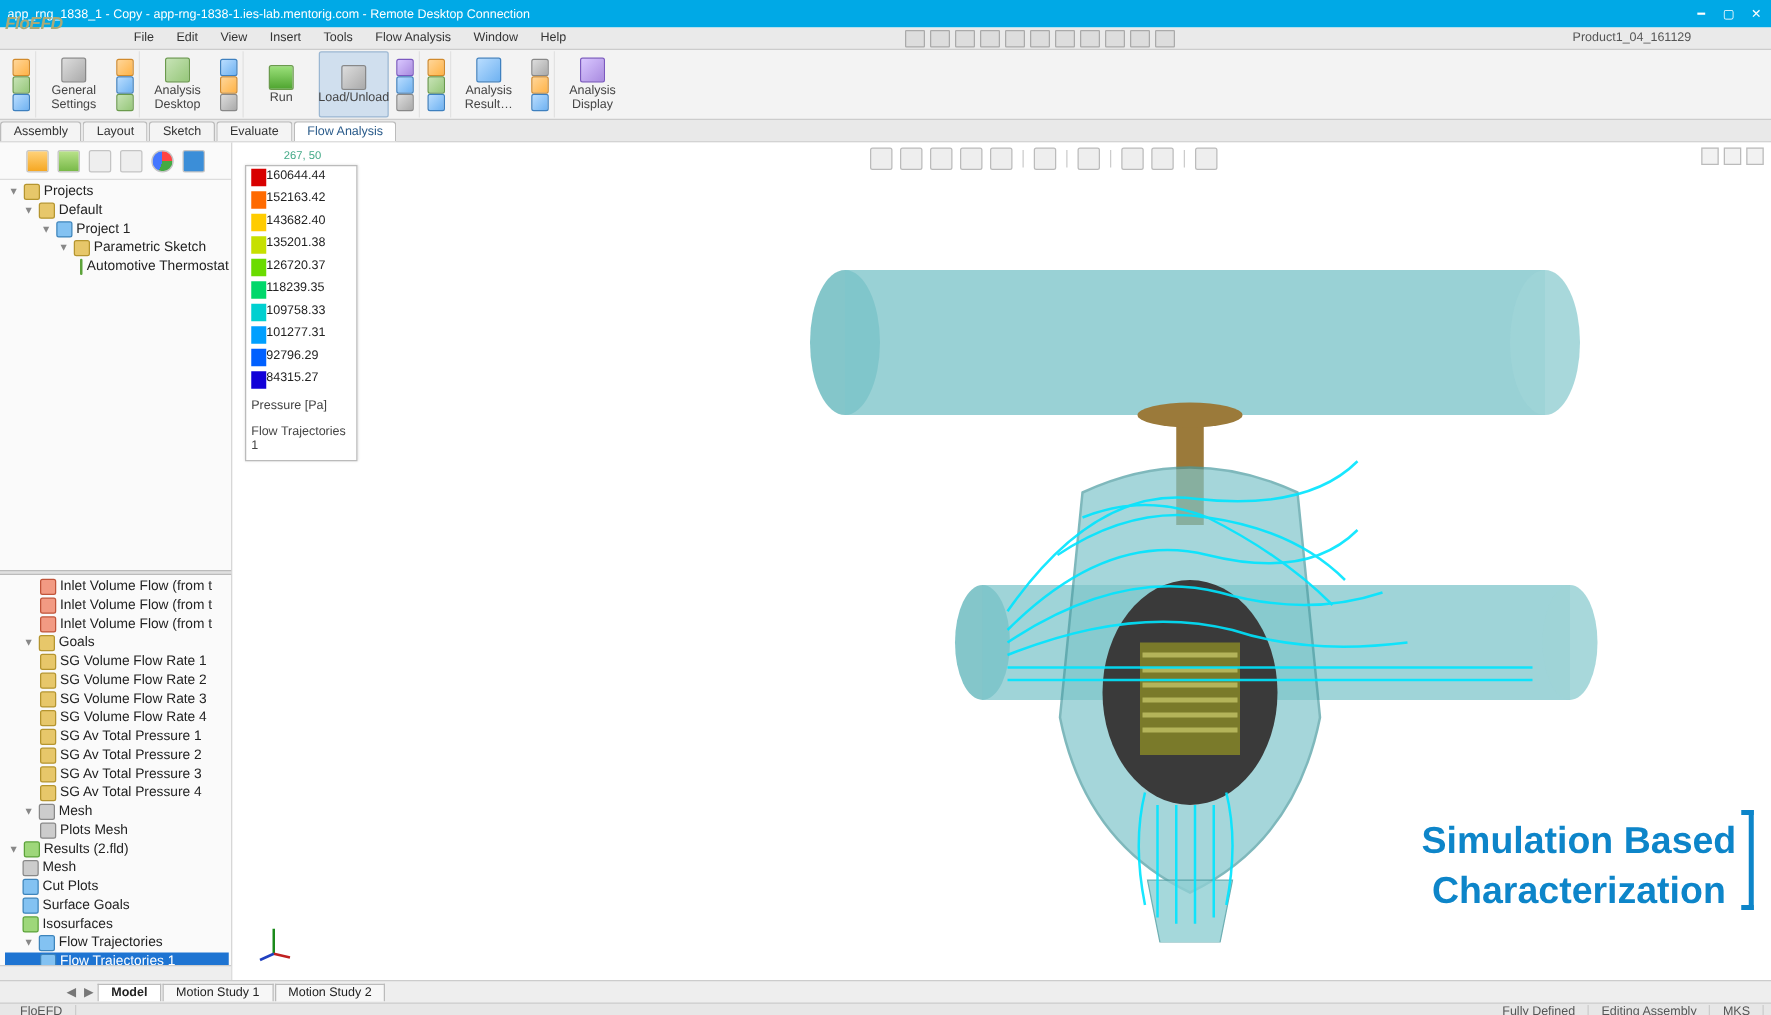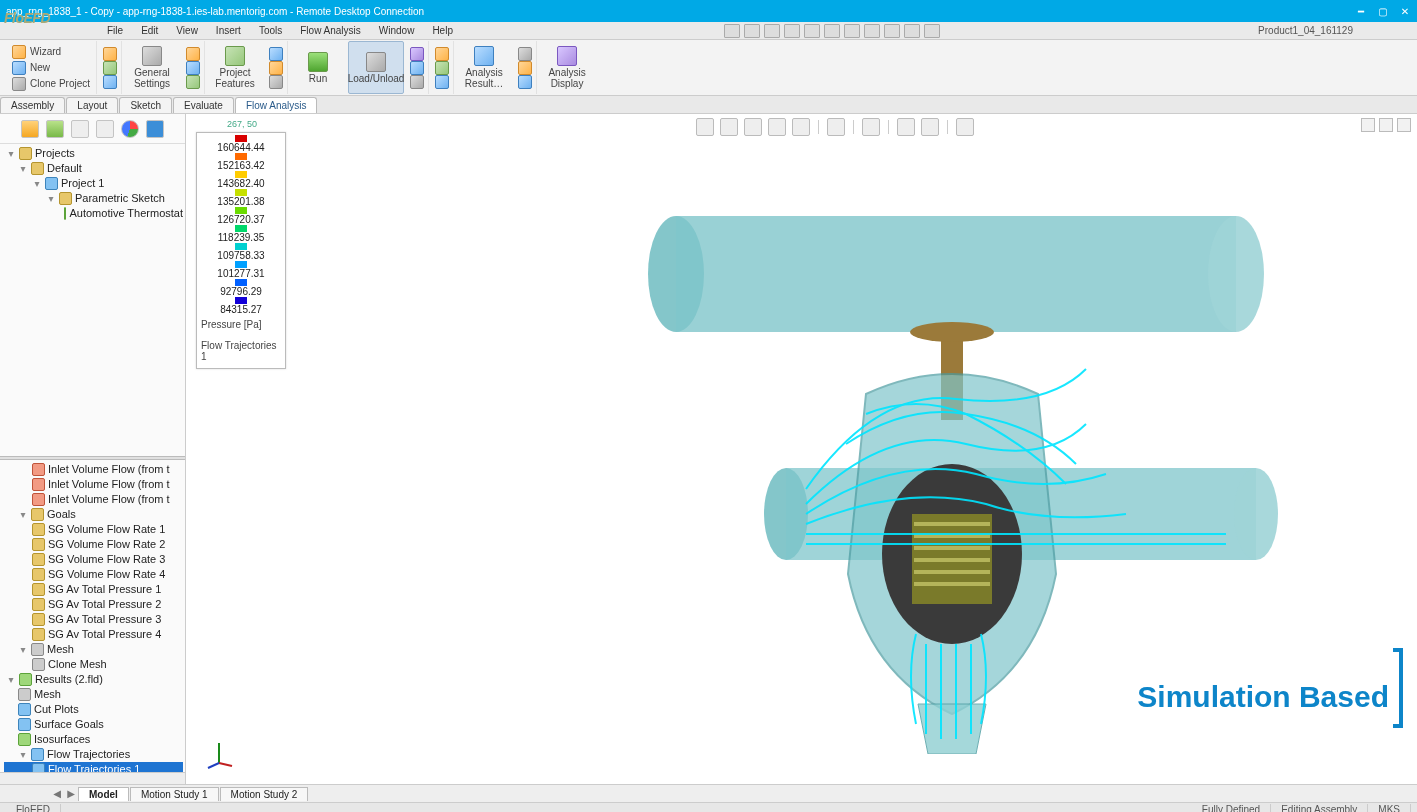--- a/index.html
+++ b/index.html
@@ -62,28 +62,28 @@
 
 
 .canvas { flex: 1; position: relative; background: #fff; overflow: hidden; }
 .toolrow-canvas { position: absolute; top: 4px; right: 40px; display:flex; gap:6px; }
 .toolrow-canvas .cbtn { width:18px; height:18px; background:#eee; border:1px solid #bbb; border-radius:2px;}
 .toolrow-canvas .sep { width:1px; background:#ccc; margin:2px 2px;}
 .cornerctrls { position:absolute; top:4px; right:6px; display:flex; gap:4px;}
 .cornerctrls div{ width:14px; height:14px; border:1px solid #bbb; background:#f2f2f2;}
 
 .legend { position: absolute; top: 18px; left: 10px; width: 90px; background:#fff; border:1px solid #bbb; padding:2px 4px 6px 4px; font-size:10px; box-shadow: 0 0 2px rgba(0,0,0,.15);}
-.legend .row { display:flex; align-items:center; gap:0; height:18px;flex-direction:column;}
+.legend .row { display:flex; gap:0; height:18px;}
 .legend .sw { width:12px; height:14px;}
 .legend .cap { margin-top:4px; color:#444; font-size:10px;}
 .legend .coord { position:absolute; top:-14px; left:30px; color:#4a8; font-size:9px;}
 
 
 .model { position:absolute; top:40px; left:220px; width:900px; height:600px; }
-.overlay-text { position:absolute; right:28px; bottom:67px; text-align:center; }
+.overlay-text { position:absolute; right:28px; bottom:51px; text-align:center; }
 .overlay-text .ln { font-size:30px; font-weight:600; color:#0d85c9; line-height:40px; }
 .overlay-bracket { position:absolute; right:14px; bottom:56px; width:10px; height:80px; border-right:4px solid #0d85c9; border-top:4px solid #0d85c9; border-bottom:4px solid #0d85c9; }
 
 .axis-triad { position:absolute; left:18px; bottom:16px; width:30px; height:30px;}
 .axis-triad svg{overflow:visible;}
 
 
 .bottomtabs { height: 18px; background:#eee; border-top:1px solid #ccc; display:flex; align-items:center; padding-left:50px; font-size:10px; gap:0;}
 .bottomtabs .vtab { padding:1px 10px; border:1px solid #bbb; border-bottom:none; background:#f7f7f7; margin-right:1px;}
 .bottomtabs .vtab.active{background:#fff; font-weight:700;}
@@ -130,50 +130,36 @@
     <div class="qbtn"></div>
     <div class="qbtn"></div>
     <div class="qbtn"></div>
     <div class="qbtn"></div>
   </div>
   <span class="doclabel">Product1_04_161129</span>
 </div>
 
 <div class="ribbon">
   <div class="cmdcol">
-    <div class="cmd-sm">
-        <span class="iconbox sm orange"></span>
-        <span>Wizard</span>
-      </div>
-    <div class="cmd-sm">
-        <span class="iconbox sm blue"></span>
-        <span>New</span>
-      </div>
-    <div class="cmd-sm">
-        <span class="iconbox sm grey"></span>
-        <span>Clone Project</span>
-      </div>
-  </div>
-  <div class="cmdcol">
     <div class="iconbox sm orange"></div>
     <div class="iconbox sm green"></div>
     <div class="iconbox sm blue"></div>
   </div>
   <div class="cmd-big">
       <span class="iconbox grey"></span>
       <span>General Settings</span>
     </div>
   <div class="cmdcol">
     <div class="iconbox sm orange"></div>
     <div class="iconbox sm blue"></div>
     <div class="iconbox sm green"></div>
   </div>
   <div class="cmd-big">
       <span class="iconbox"></span>
-      <span>Project Features</span>
+      <span>Analysis Desktop</span>
     </div>
   <div class="cmdcol">
     <div class="iconbox sm blue"></div>
     <div class="iconbox sm orange"></div>
     <div class="iconbox sm grey"></div>
   </div>
   <div class="cmd-big">
       <span class="iconbox" style="background:linear-gradient(#9be07a,#4fa530);"></span>
       <span>Run</span>
     </div>
@@ -303,21 +289,21 @@
           <span class="icn"></span>
           <span>SG Av Total Pressure 4</span>
         </div>
       <div class="node ind1">
           <span class="exp">▾</span>
           <span class="icn grey"></span>
           <span>Mesh</span>
         </div>
       <div class="node ind2">
           <span class="icn grey"></span>
-          <span>Clone Mesh</span>
+          <span>Plots Mesh</span>
         </div>
       <div class="node">
           <span class="exp">▾</span>
           <span class="icn green"></span>
           <span>Results (2.fld)</span>
         </div>
       <div class="node ind1">
           <span class="icn grey"></span>
           <span>Mesh</span>
         </div>
@@ -455,20 +441,21 @@
             <path d="M550 490 v95"></path>
             <path d="M565 490 v90"></path>
           <path d="M510 480 q-10 40 0 90"></path>
             <path d="M575 480 q10 40 0 90"></path>
         </g>
       </svg>
     </div>
 
     <div class="overlay-text">
       <div class="ln">Simulation Based</div>
+      <div class="ln">Characterization</div>
     </div>
     <div class="overlay-bracket"></div>
 
     <div class="axis-triad">
       <svg width="30" height="30">
         <line x1="15" y1="25" x2="15" y2="5" stroke="#1a8a1a" stroke-width="2"></line>
         <line x1="15" y1="25" x2="28" y2="28" stroke="#c02020" stroke-width="2"></line>
         <line x1="15" y1="25" x2="4" y2="30" stroke="#2040c0" stroke-width="2"></line>
       </svg>
     </div>

